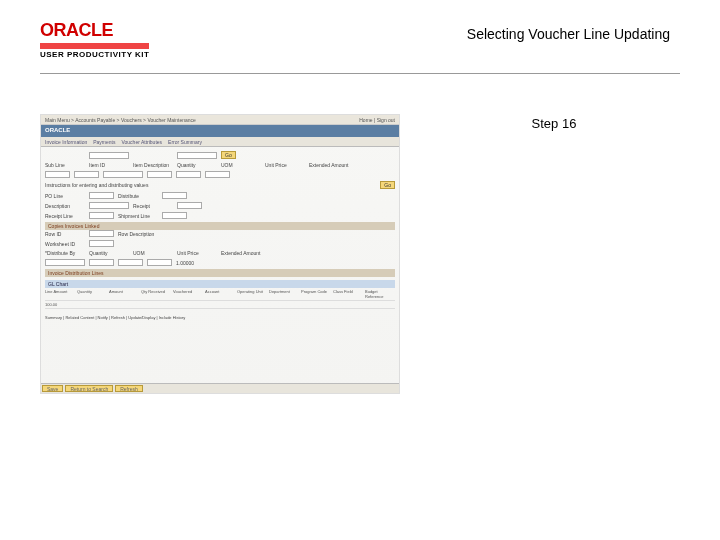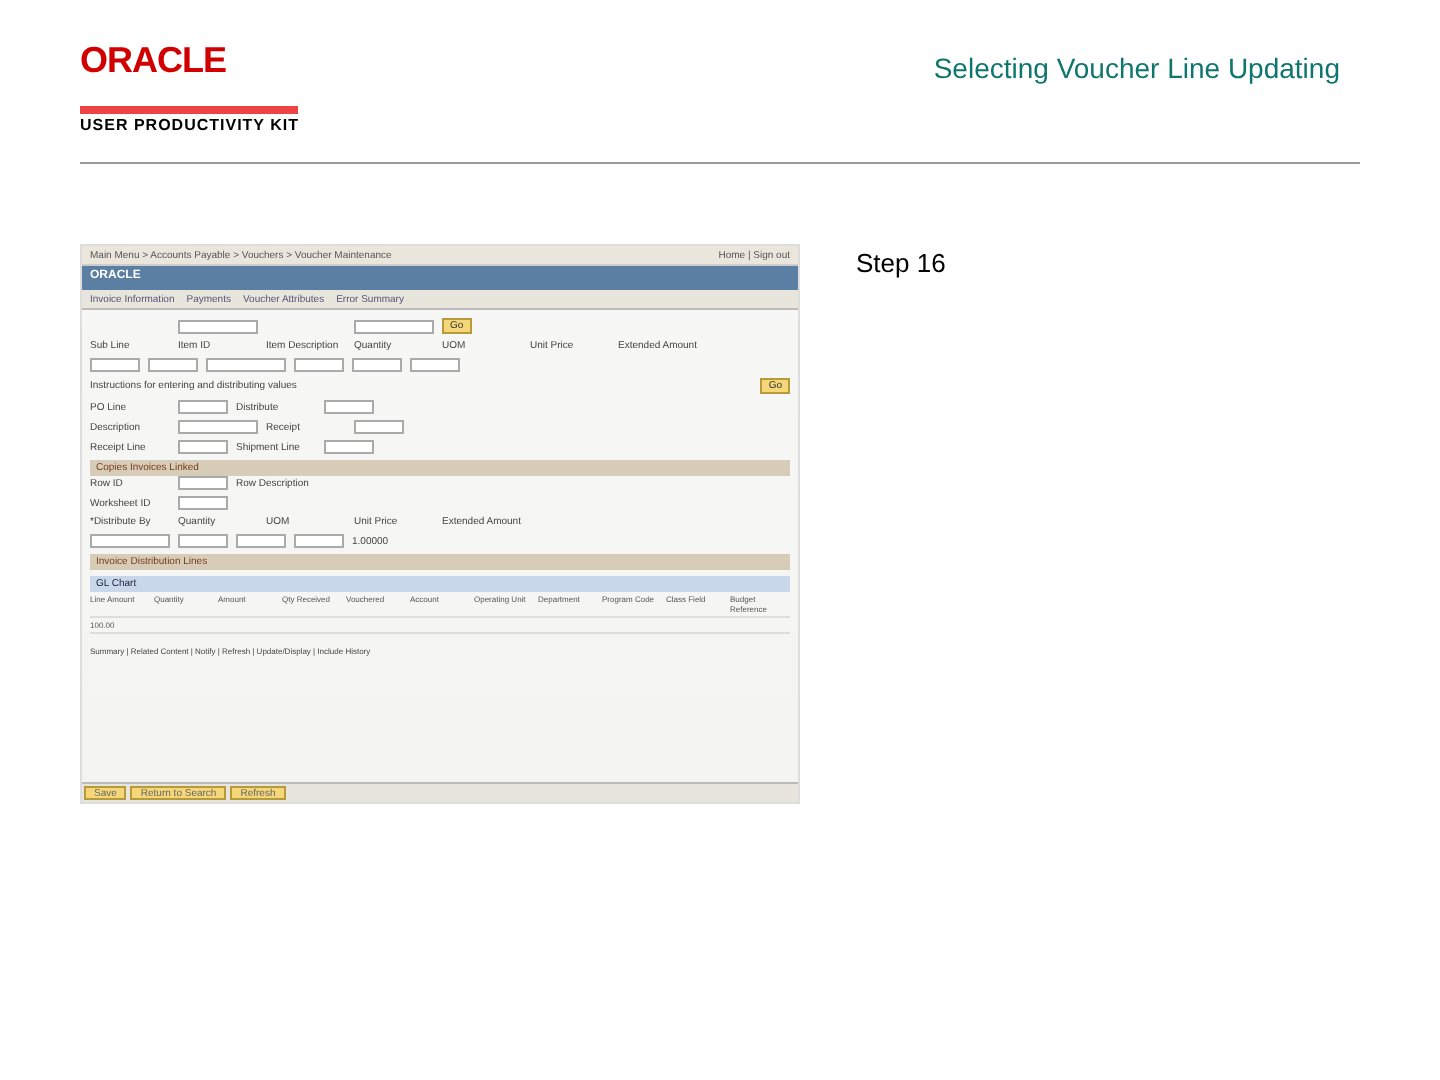--- a/index.html
+++ b/index.html
@@ -24,27 +24,27 @@
     font-weight: bold;
     font-size: 18px;
     color: #d00000;
     letter-spacing: -0.5px;
   }
   .upk {
     font-size: 8px;
     font-weight: bold;
     letter-spacing: 0.5px;
     color: #000;
-    border-top: 4px solid #ef4444;
-    margin-top: 12px;
+    border-top: 6px solid #ef4444;
+    margin-top: 2px;
     padding-top: 1px;
   }
   .page-title {
     font-size: 14px;
-    color: #0f766e;
+    color: #000000;
     margin-top: 6px;
     margin-right: 10px;
   }
   .divider {
     border: none;
     border-top: 1px solid #999;
     margin: 4px 40px 0 40px;
   }
   .content {
     display: flex;
@@ -152,21 +152,21 @@
     padding: 0 4px;
     display: flex;
     align-items: center;
   }
   .instructions {
     flex: 1;
     font-size: 13px;
     line-height: 1.5;
     color: #000;
   }
-  .step-label { margin-bottom: 36px; }
+  .step-label { margin-bottom: 36px; text-align: center; }
   .instr-text b { font-weight: bold; }
 </style>
 </head>
 <body>
 
 <div class="header">
   <div class="logo-block">
     <div class="oracle-logo">ORACLE</div>
     <div class="upk">USER PRODUCTIVITY KIT</div>
   </div>

